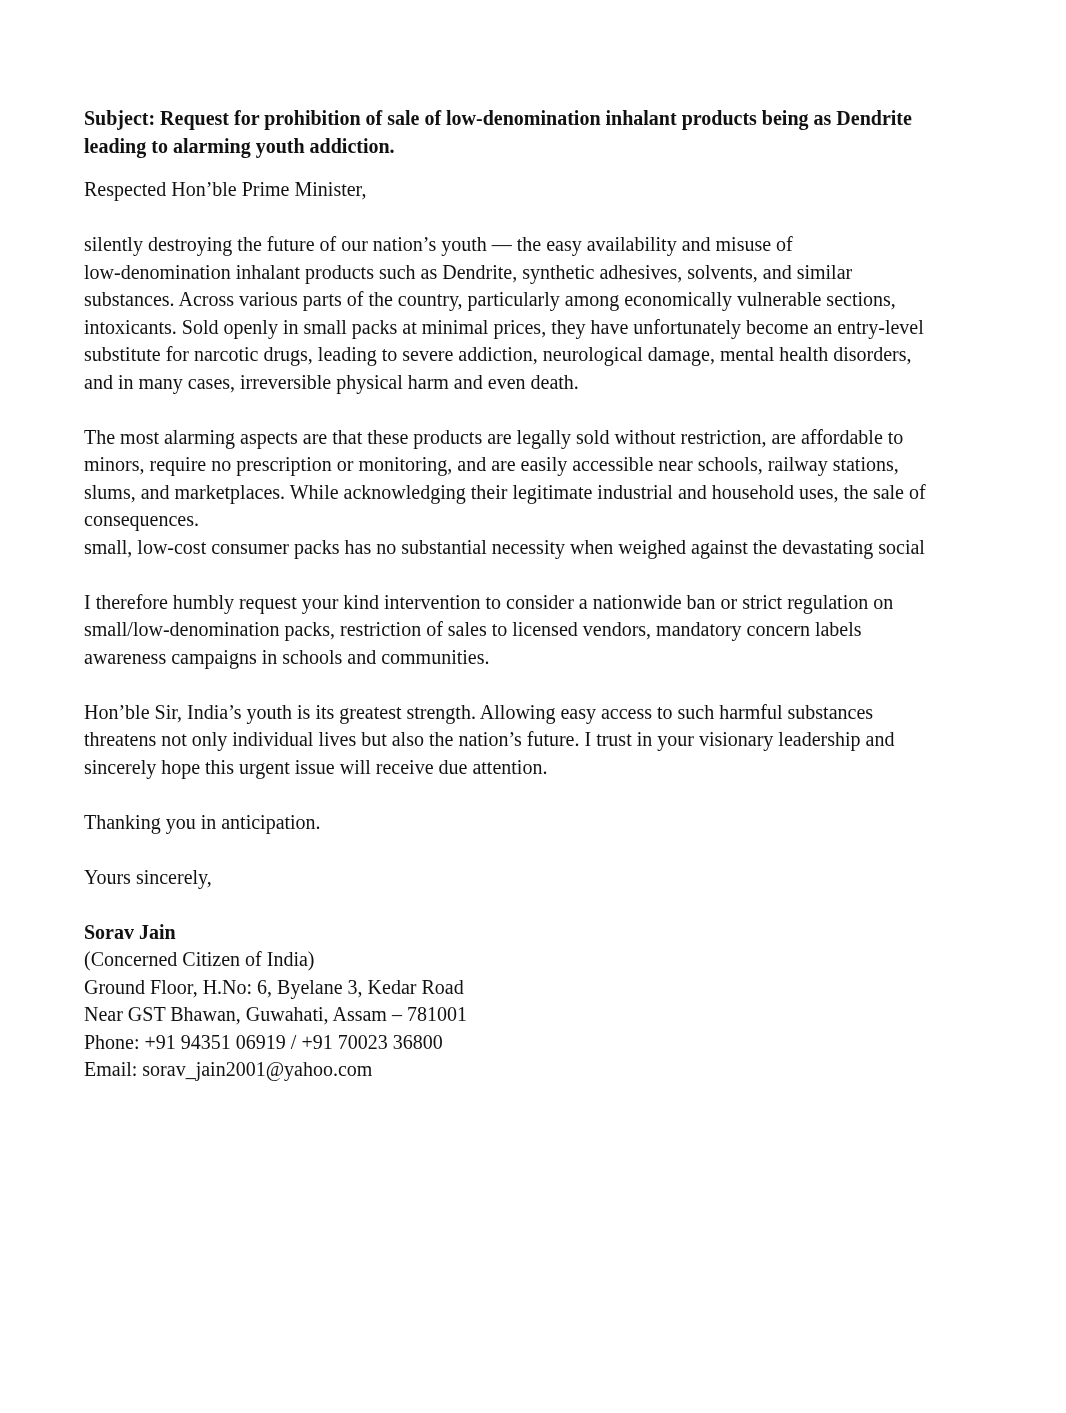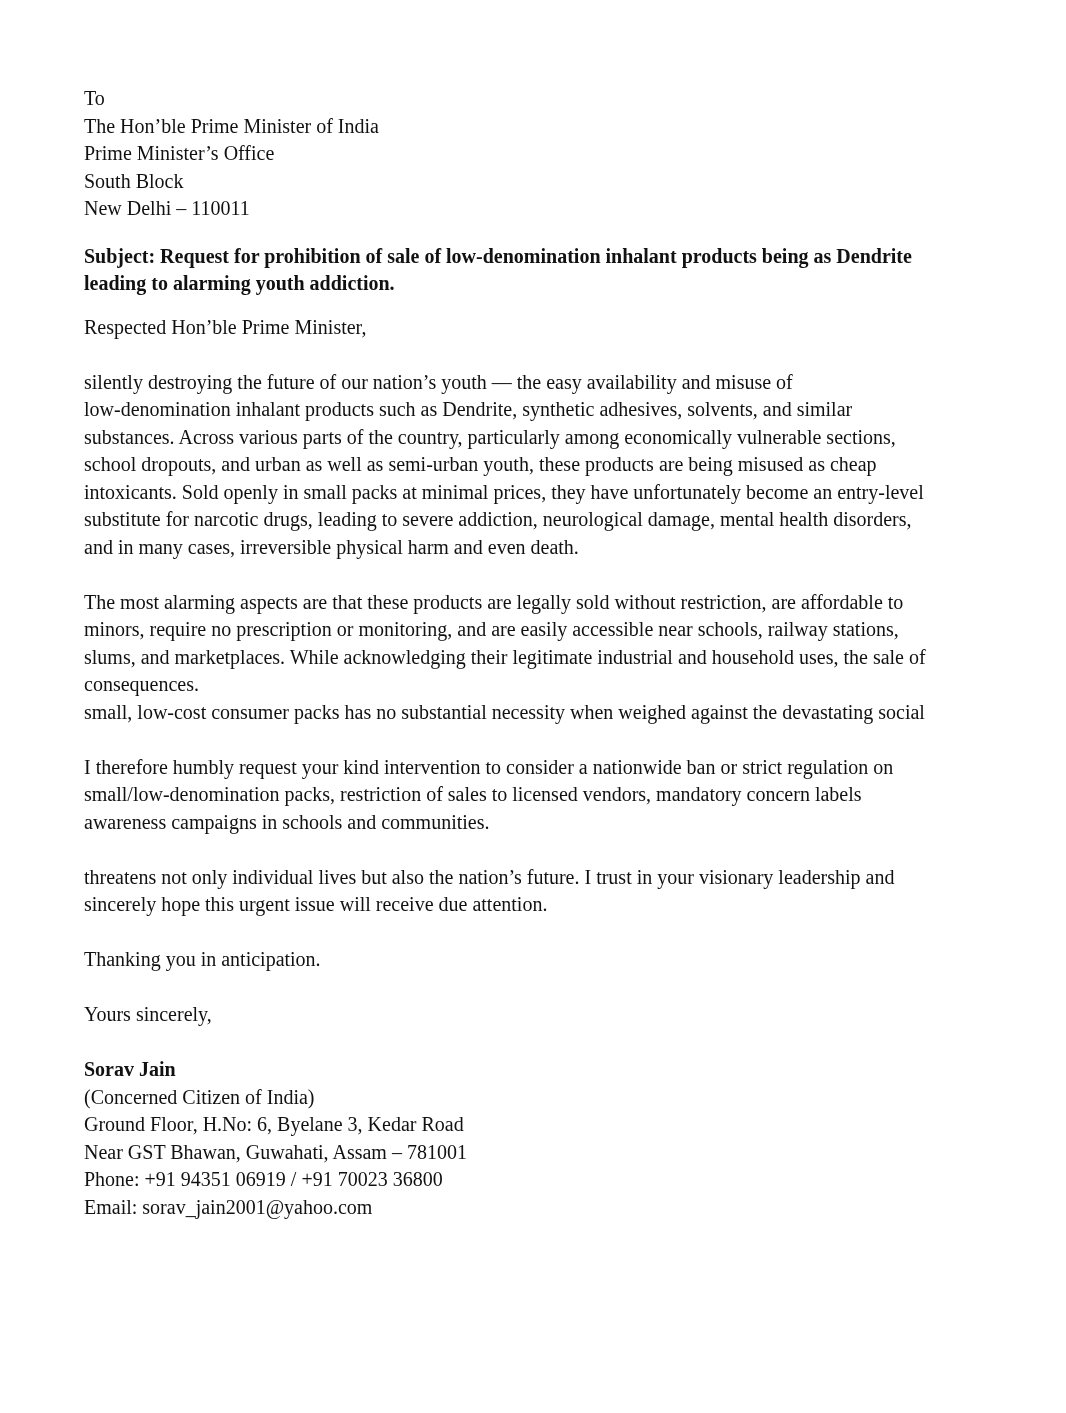--- a/index.html
+++ b/index.html
@@ -32,46 +32,38 @@
     .bold { font-weight: bold; }
     .gap-subject { height: 20px; }
     .gap-sm { height: 16px; }
     .gap-para { height: 27.5px; }
   </style>
 </head>
 <body>
 
 <div class="page">
 
-  <div class="block">
-    <span class="line">To</span>
-    <span class="line">The Hon’ble Prime Minister of India</span>
-    <span class="line">Prime Minister’s Office</span>
-    <span class="line">South Block</span>
-    <span class="line">New Delhi – 110011</span>
-  </div>
 
   <div class="gap-subject"></div>
 
   <div class="block bold">
     <span class="line">Subject: Request for prohibition of sale of low-denomination inhalant products being as Dendrite</span>
     <span class="line">leading to alarming youth addiction.</span>
   </div>
 
   <div class="gap-sm"></div>
 
   <span class="line">Respected Hon’ble Prime Minister,</span>
 
   <div class="gap-para"></div>
 
   <div class="block">
     <span class="line">silently destroying the future of our nation’s youth — the easy availability and misuse of</span>
     <span class="line">low-denomination inhalant products such as Dendrite, synthetic adhesives, solvents, and similar</span>
     <span class="line">substances. Across various parts of the country, particularly among economically vulnerable sections,</span>
-    <span class="line">school dropouts, and urban as well as semi-urban youth, these products are being misused as cheap</span>
     <span class="line">intoxicants. Sold openly in small packs at minimal prices, they have unfortunately become an entry-level</span>
     <span class="line">substitute for narcotic drugs, leading to severe addiction, neurological damage, mental health disorders,</span>
     <span class="line">and in many cases, irreversible physical harm and even death.</span>
   </div>
 
   <div class="gap-para"></div>
 
   <div class="block">
     <span class="line">The most alarming aspects are that these products are legally sold without restriction, are affordable to</span>
     <span class="line">minors, require no prescription or monitoring, and are easily accessible near schools, railway stations,</span>
@@ -84,20 +76,21 @@
 
   <div class="block">
     <span class="line">I therefore humbly request your kind intervention to consider a nationwide ban or strict regulation on</span>
     <span class="line">small/low-denomination packs, restriction of sales to licensed vendors, mandatory concern labels</span>
     <span class="line">awareness campaigns in schools and communities.</span>
   </div>
 
   <div class="gap-para"></div>
 
   <div class="block">
+    <span class="line">Hon’ble Sir, India’s youth is its greatest strength. Allowing easy access to such harmful substances</span>
     <span class="line">threatens not only individual lives but also the nation’s future. I trust in your visionary leadership and</span>
     <span class="line">sincerely hope this urgent issue will receive due attention.</span>
   </div>
 
   <div class="gap-para"></div>
 
   <span class="line">Thanking you in anticipation.</span>
 
   <div class="gap-para"></div>
 

